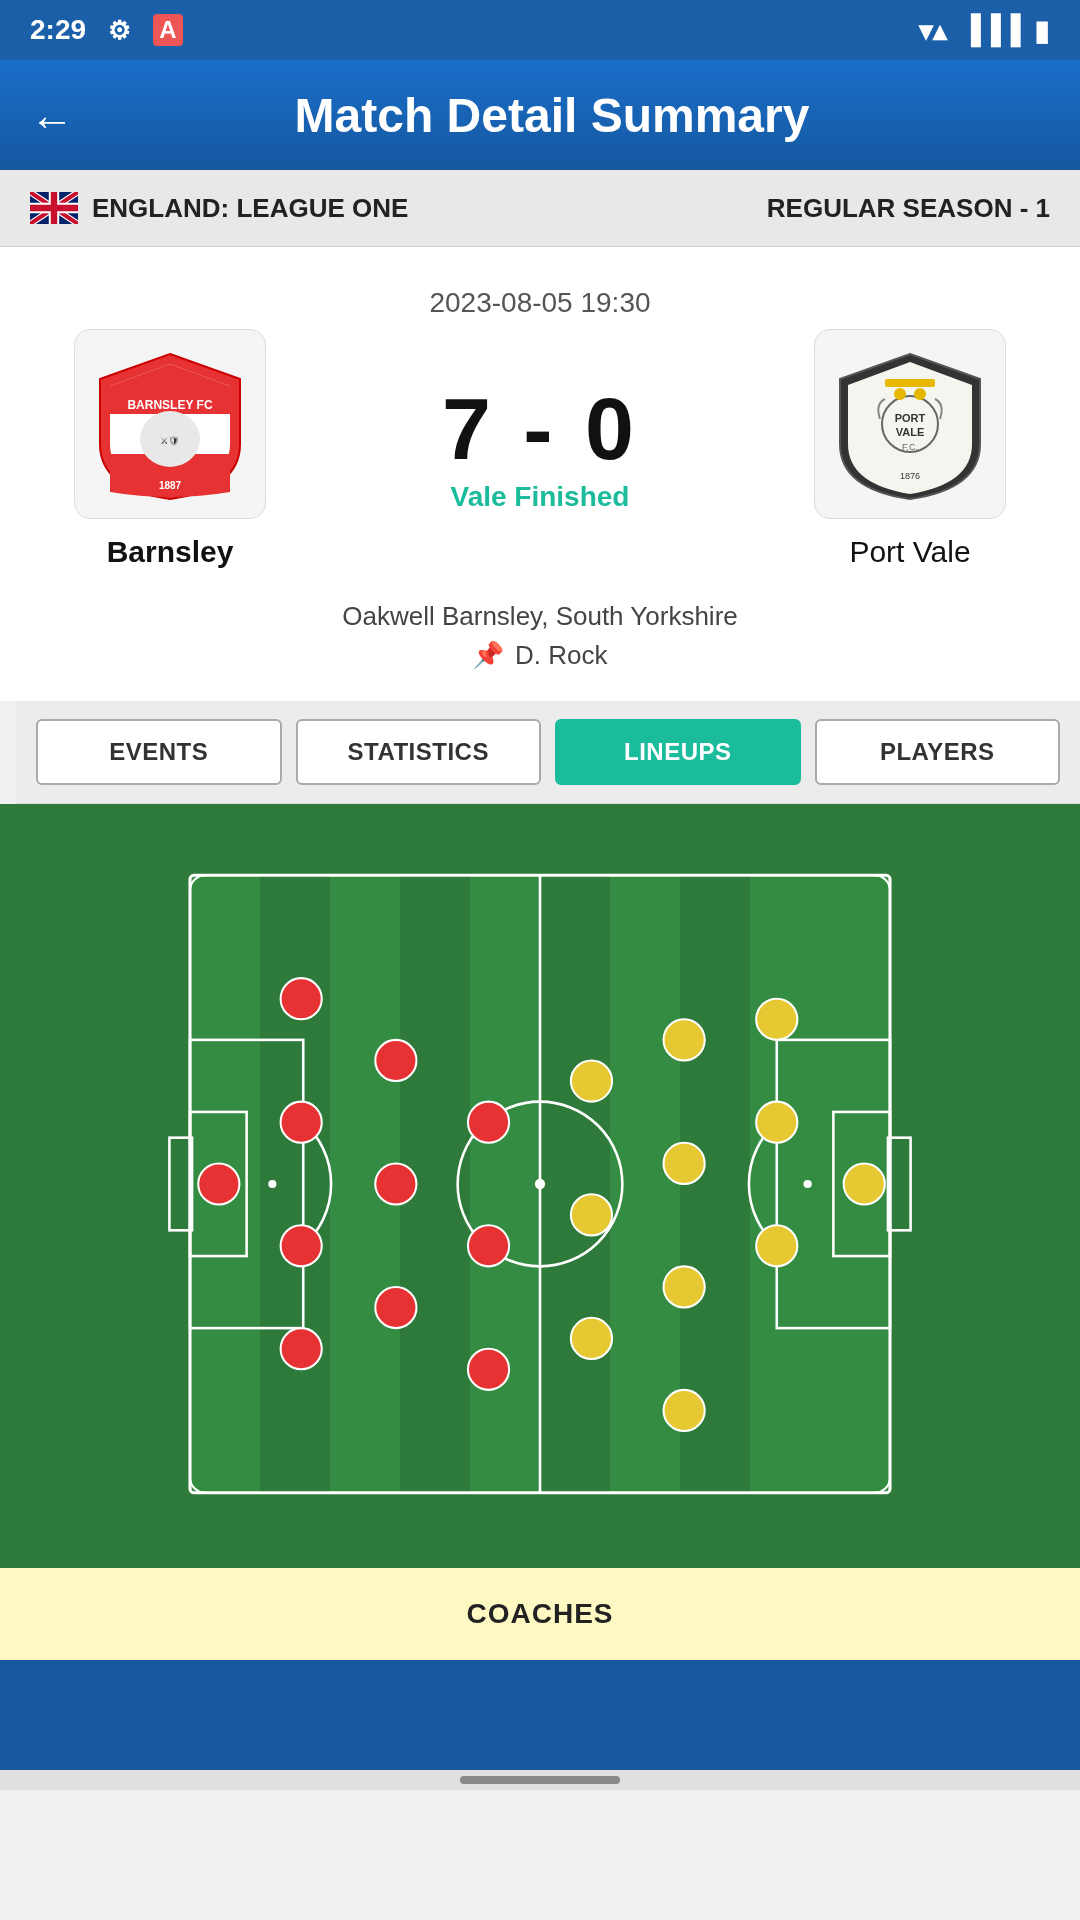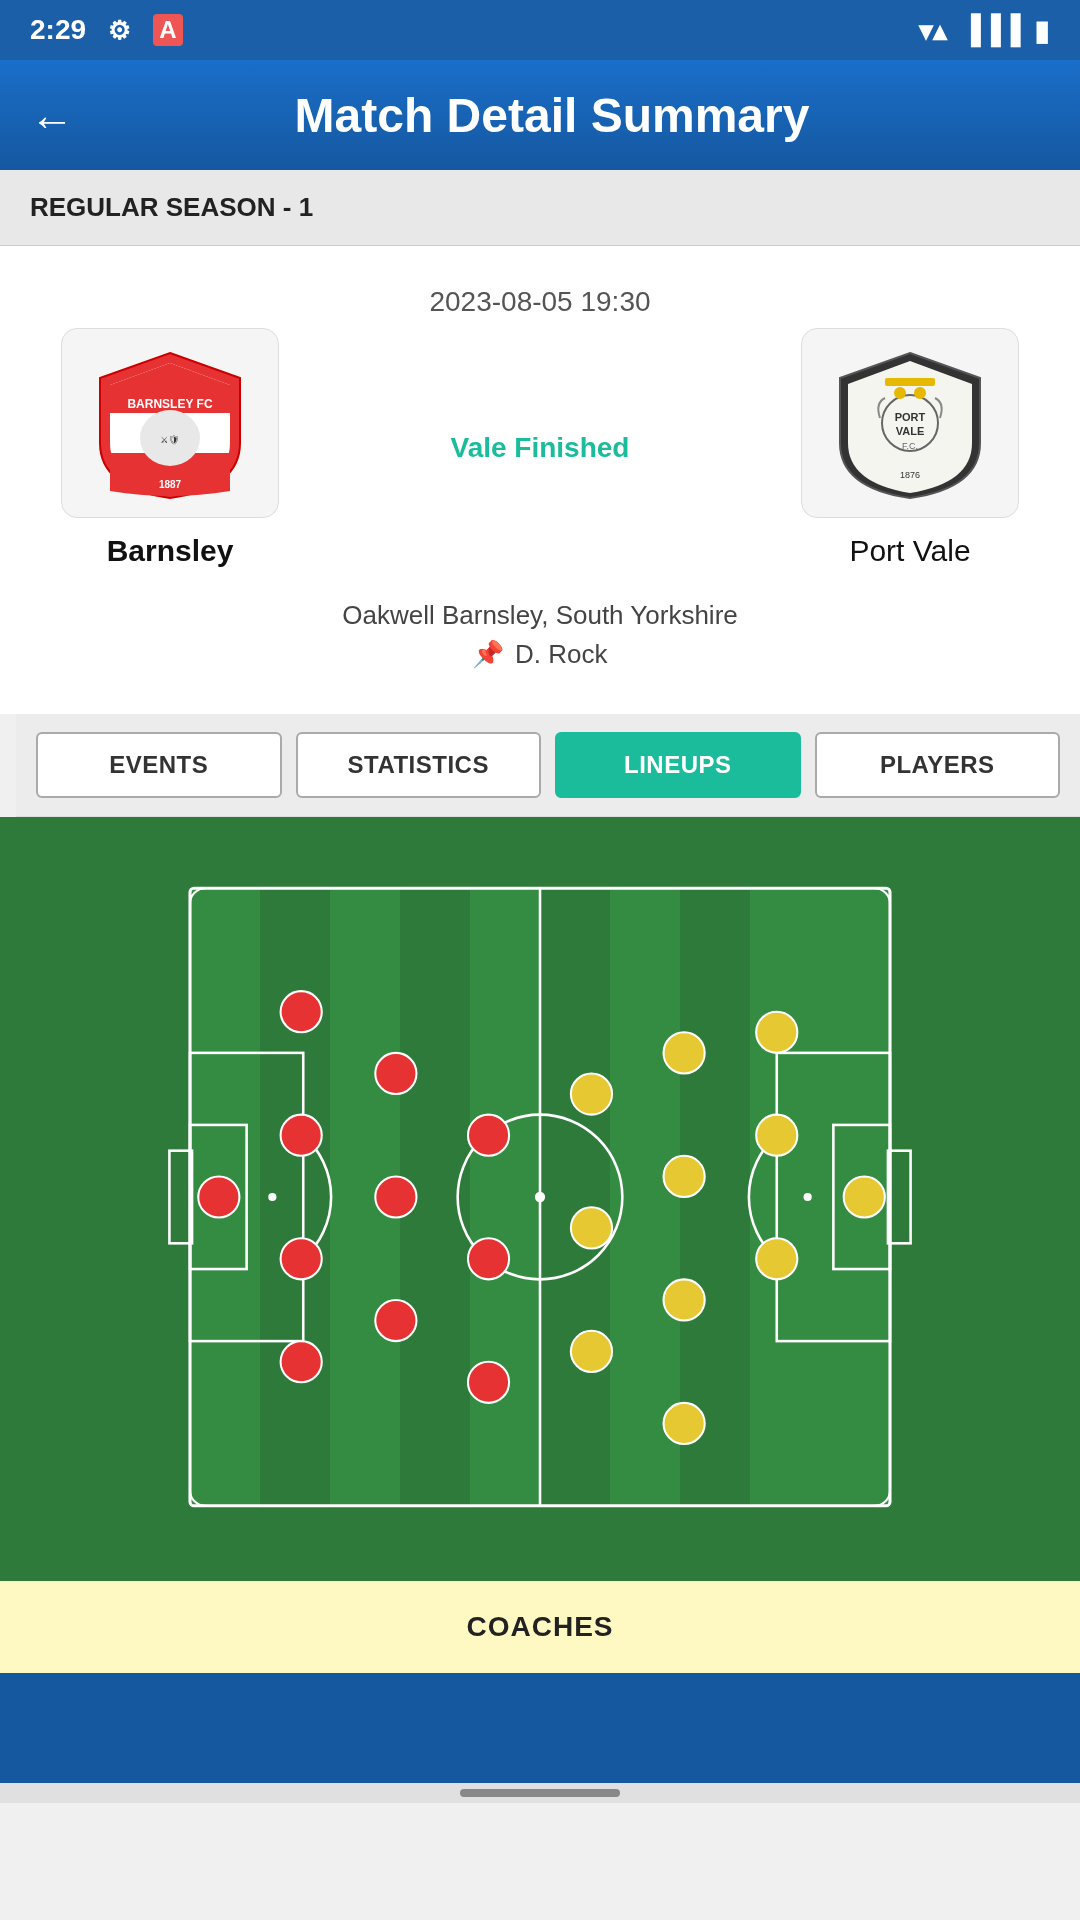--- a/index.html
+++ b/index.html
@@ -74,21 +74,21 @@
     }
     .season-label {
       font-size: 26px;
       font-weight: bold;
       color: #222;
     }
 
     
     .match-section {
       background: white;
-      padding: 40px 30px 44px;
+      padding: 40px 30px 30px;
       display: flex;
       flex-direction: column;
       align-items: center;
       gap: 0;
     }
     .match-date {
       font-size: 28px;
       color: #555;
       margin-bottom: 10px;
     }
@@ -100,21 +100,21 @@
       gap: 0;
       margin-bottom: 16px;
     }
     .team-block {
       display: flex;
       flex-direction: column;
       align-items: center;
       width: 280px;
     }
     .team-badge {
-      width: 218px;
+      width: 192px;
       height: 190px;
       border-radius: 16px;
       background: #f5f5f5;
       border: 1px solid #ddd;
       display: flex;
       align-items: center;
       justify-content: center;
       overflow: hidden;
       margin-bottom: 16px;
     }
@@ -264,20 +264,30 @@
     <span>▮</span>
   </div>
 </div>
 
 <div class="app-bar">
   <span class="back-btn">←</span>
   <span class="app-bar-title">Match Detail Summary</span>
 </div>
 
 <div class="league-header">
+  <div class="league-name">
+    <svg class="flag-icon" viewBox="0 0 60 40" xmlns="http://www.w3.org/2000/svg">
+      <rect width="60" height="40" fill="#012169"></rect>
+      <path d="M0,0 L60,40 M60,0 L0,40" stroke="white" stroke-width="8"></path>
+      <path d="M0,0 L60,40 M60,0 L0,40" stroke="#C8102E" stroke-width="5"></path>
+      <path d="M30,0 V40 M0,20 H60" stroke="white" stroke-width="13"></path>
+      <path d="M30,0 V40 M0,20 H60" stroke="#C8102E" stroke-width="8"></path>
+    </svg>
+    <span>ENGLAND: LEAGUE ONE</span>
+  </div>
   <span class="season-label">REGULAR SEASON - 1</span>
 </div>
 
 <div class="match-section">
   <div class="match-date">2023-08-05 19:30</div>
 
   <div class="match-score-row">
 
     <div class="team-block">
       <div class="team-badge">
@@ -294,20 +304,25 @@
           <text x="80" y="145" text-anchor="middle" font-size="10" fill="white" font-weight="bold">1887</text>
 
           <ellipse cx="80" cy="95" rx="30" ry="28" fill="#e8e8e8"></ellipse>
           <text x="80" y="100" text-anchor="middle" font-size="9" fill="#333">⚔🛡</text>
         </svg>
       </div>
       <span class="team-name">Barnsley</span>
     </div>
 
     <div class="score-block">
+      <div class="score-text">
+        <span>7</span>
+        <span>-</span>
+        <span>0</span>
+      </div>
       <div class="match-status">Vale Finished</div>
     </div>
 
     <div class="team-block">
       <div class="team-badge">
         <svg class="portvale-badge" viewBox="0 0 160 160" xmlns="http://www.w3.org/2000/svg">
 
           <path d="M80,10 L150,35 L150,100 Q150,145 80,155 Q10,145 10,100 L10,35 Z" fill="#333" stroke="#555" stroke-width="2"></path>
           <path d="M80,18 L142,41 L142,100 Q142,140 80,150 Q18,140 18,100 L18,41 Z" fill="#f5f5f0"></path>
 

